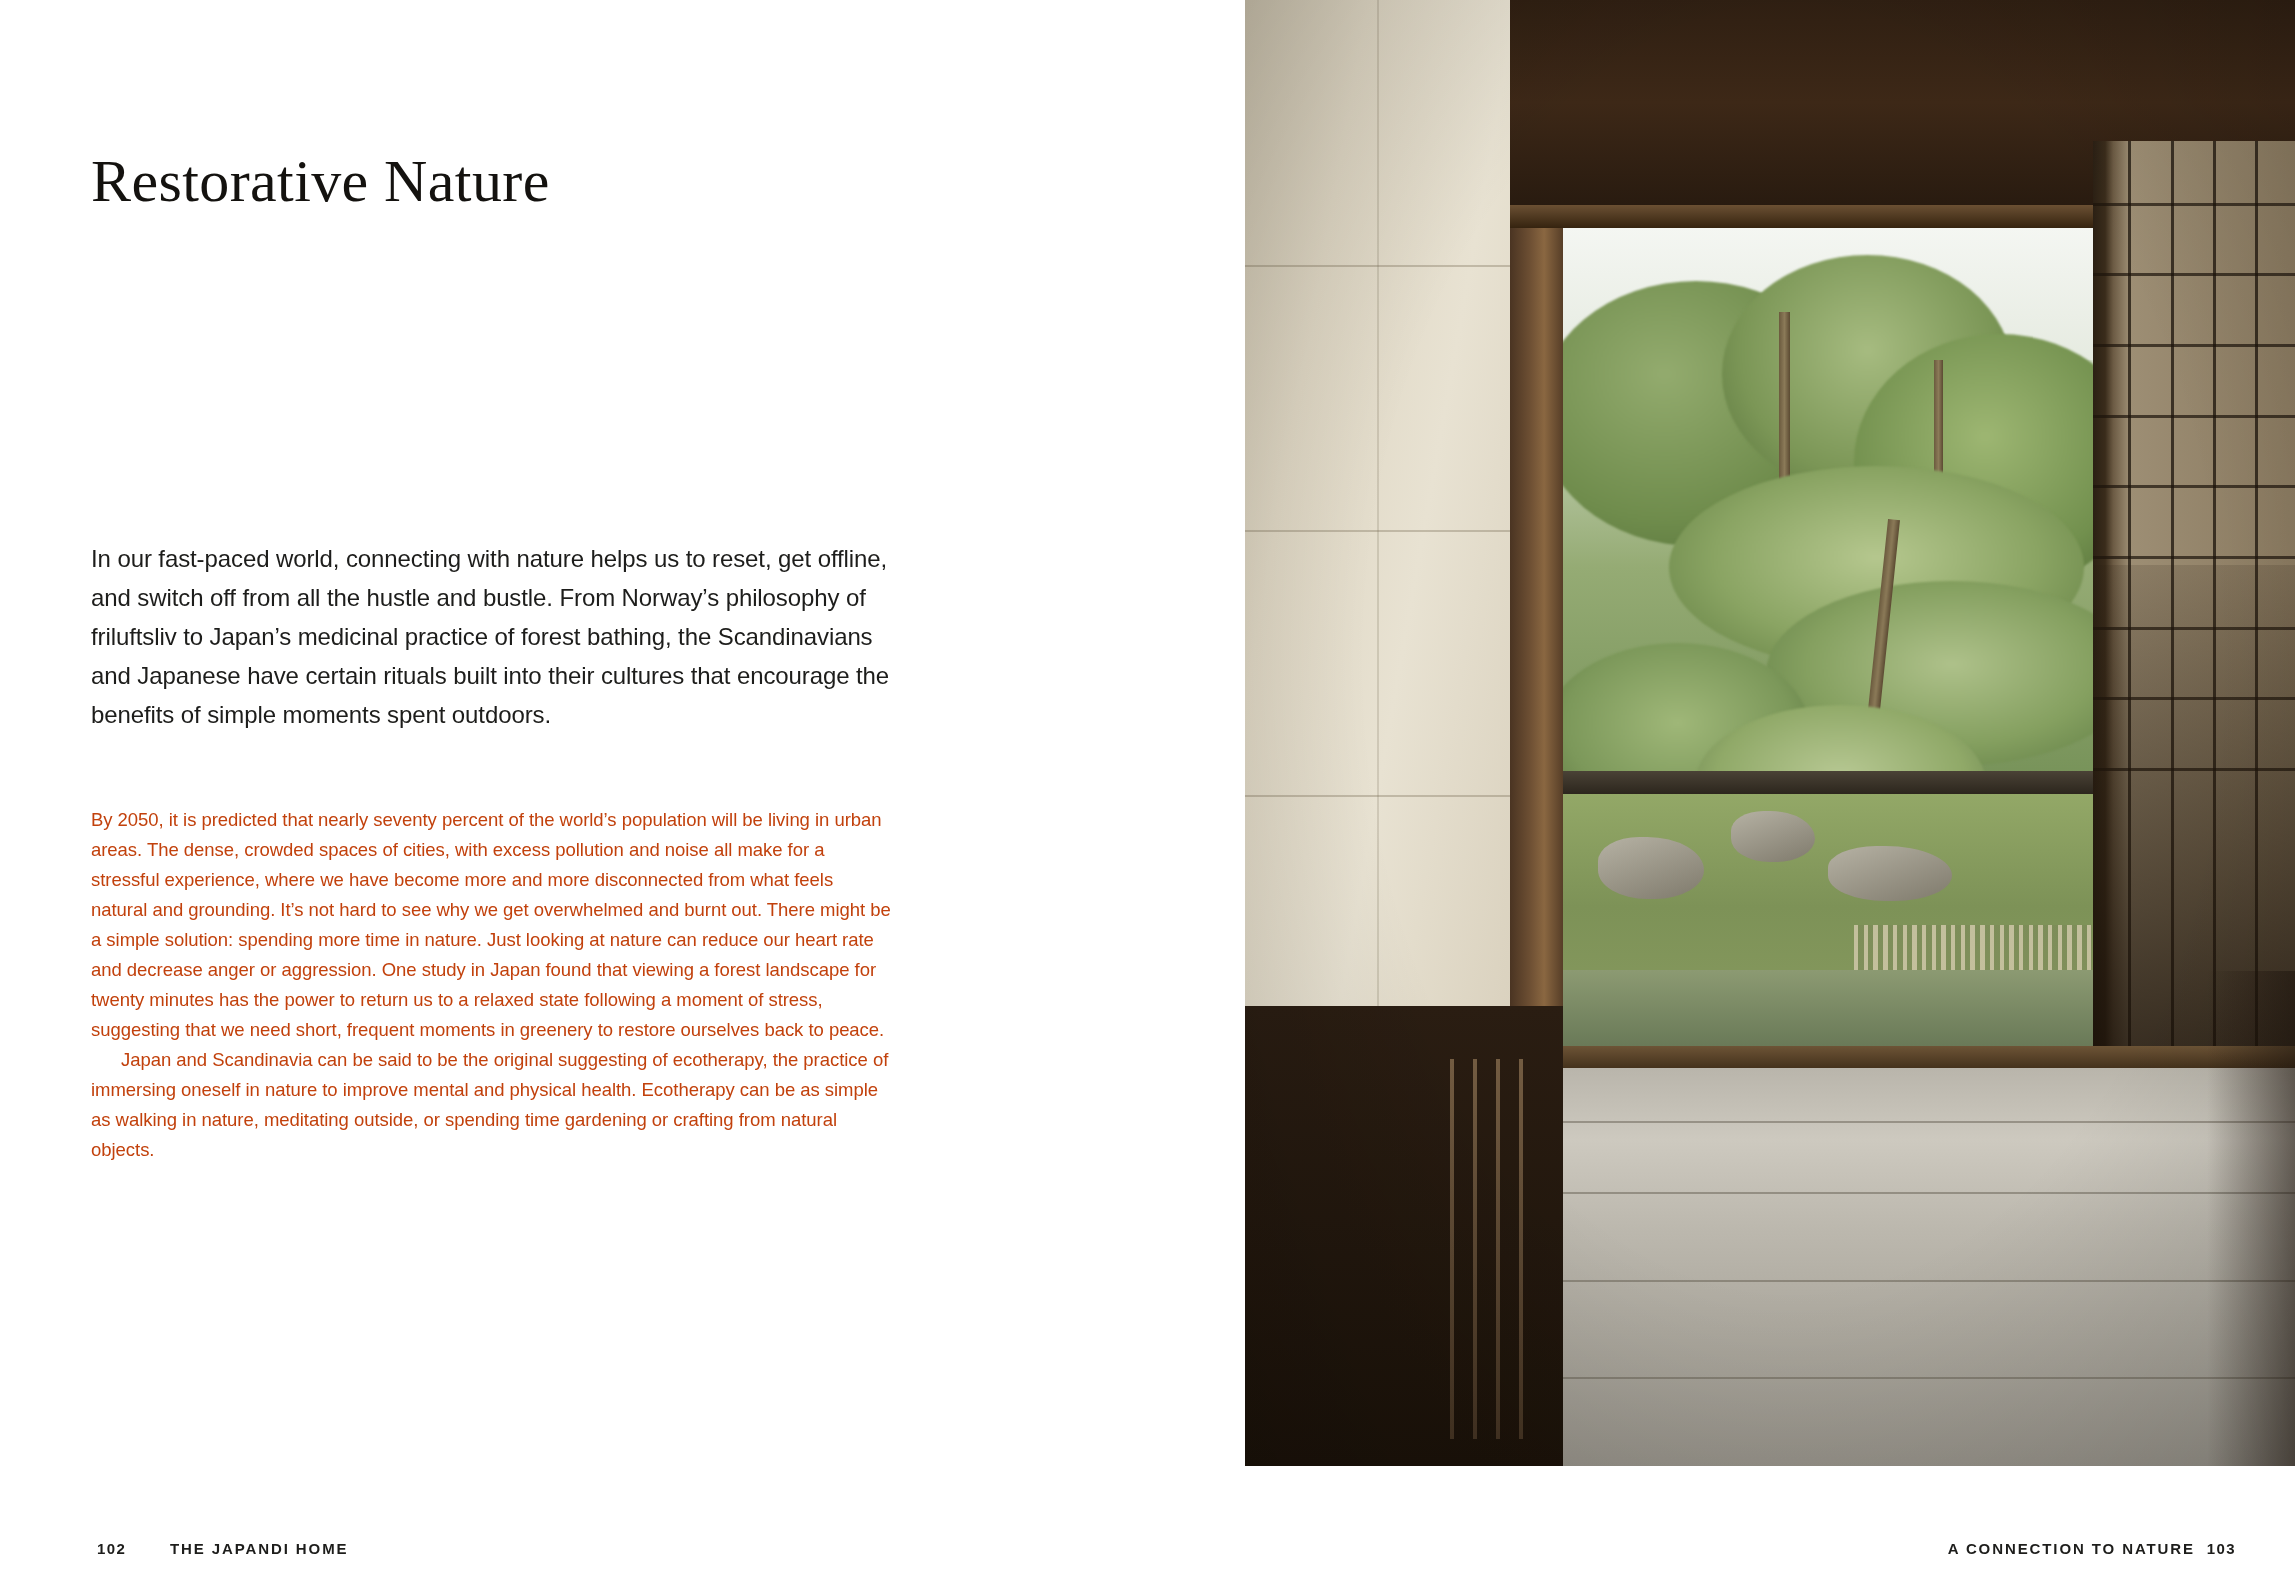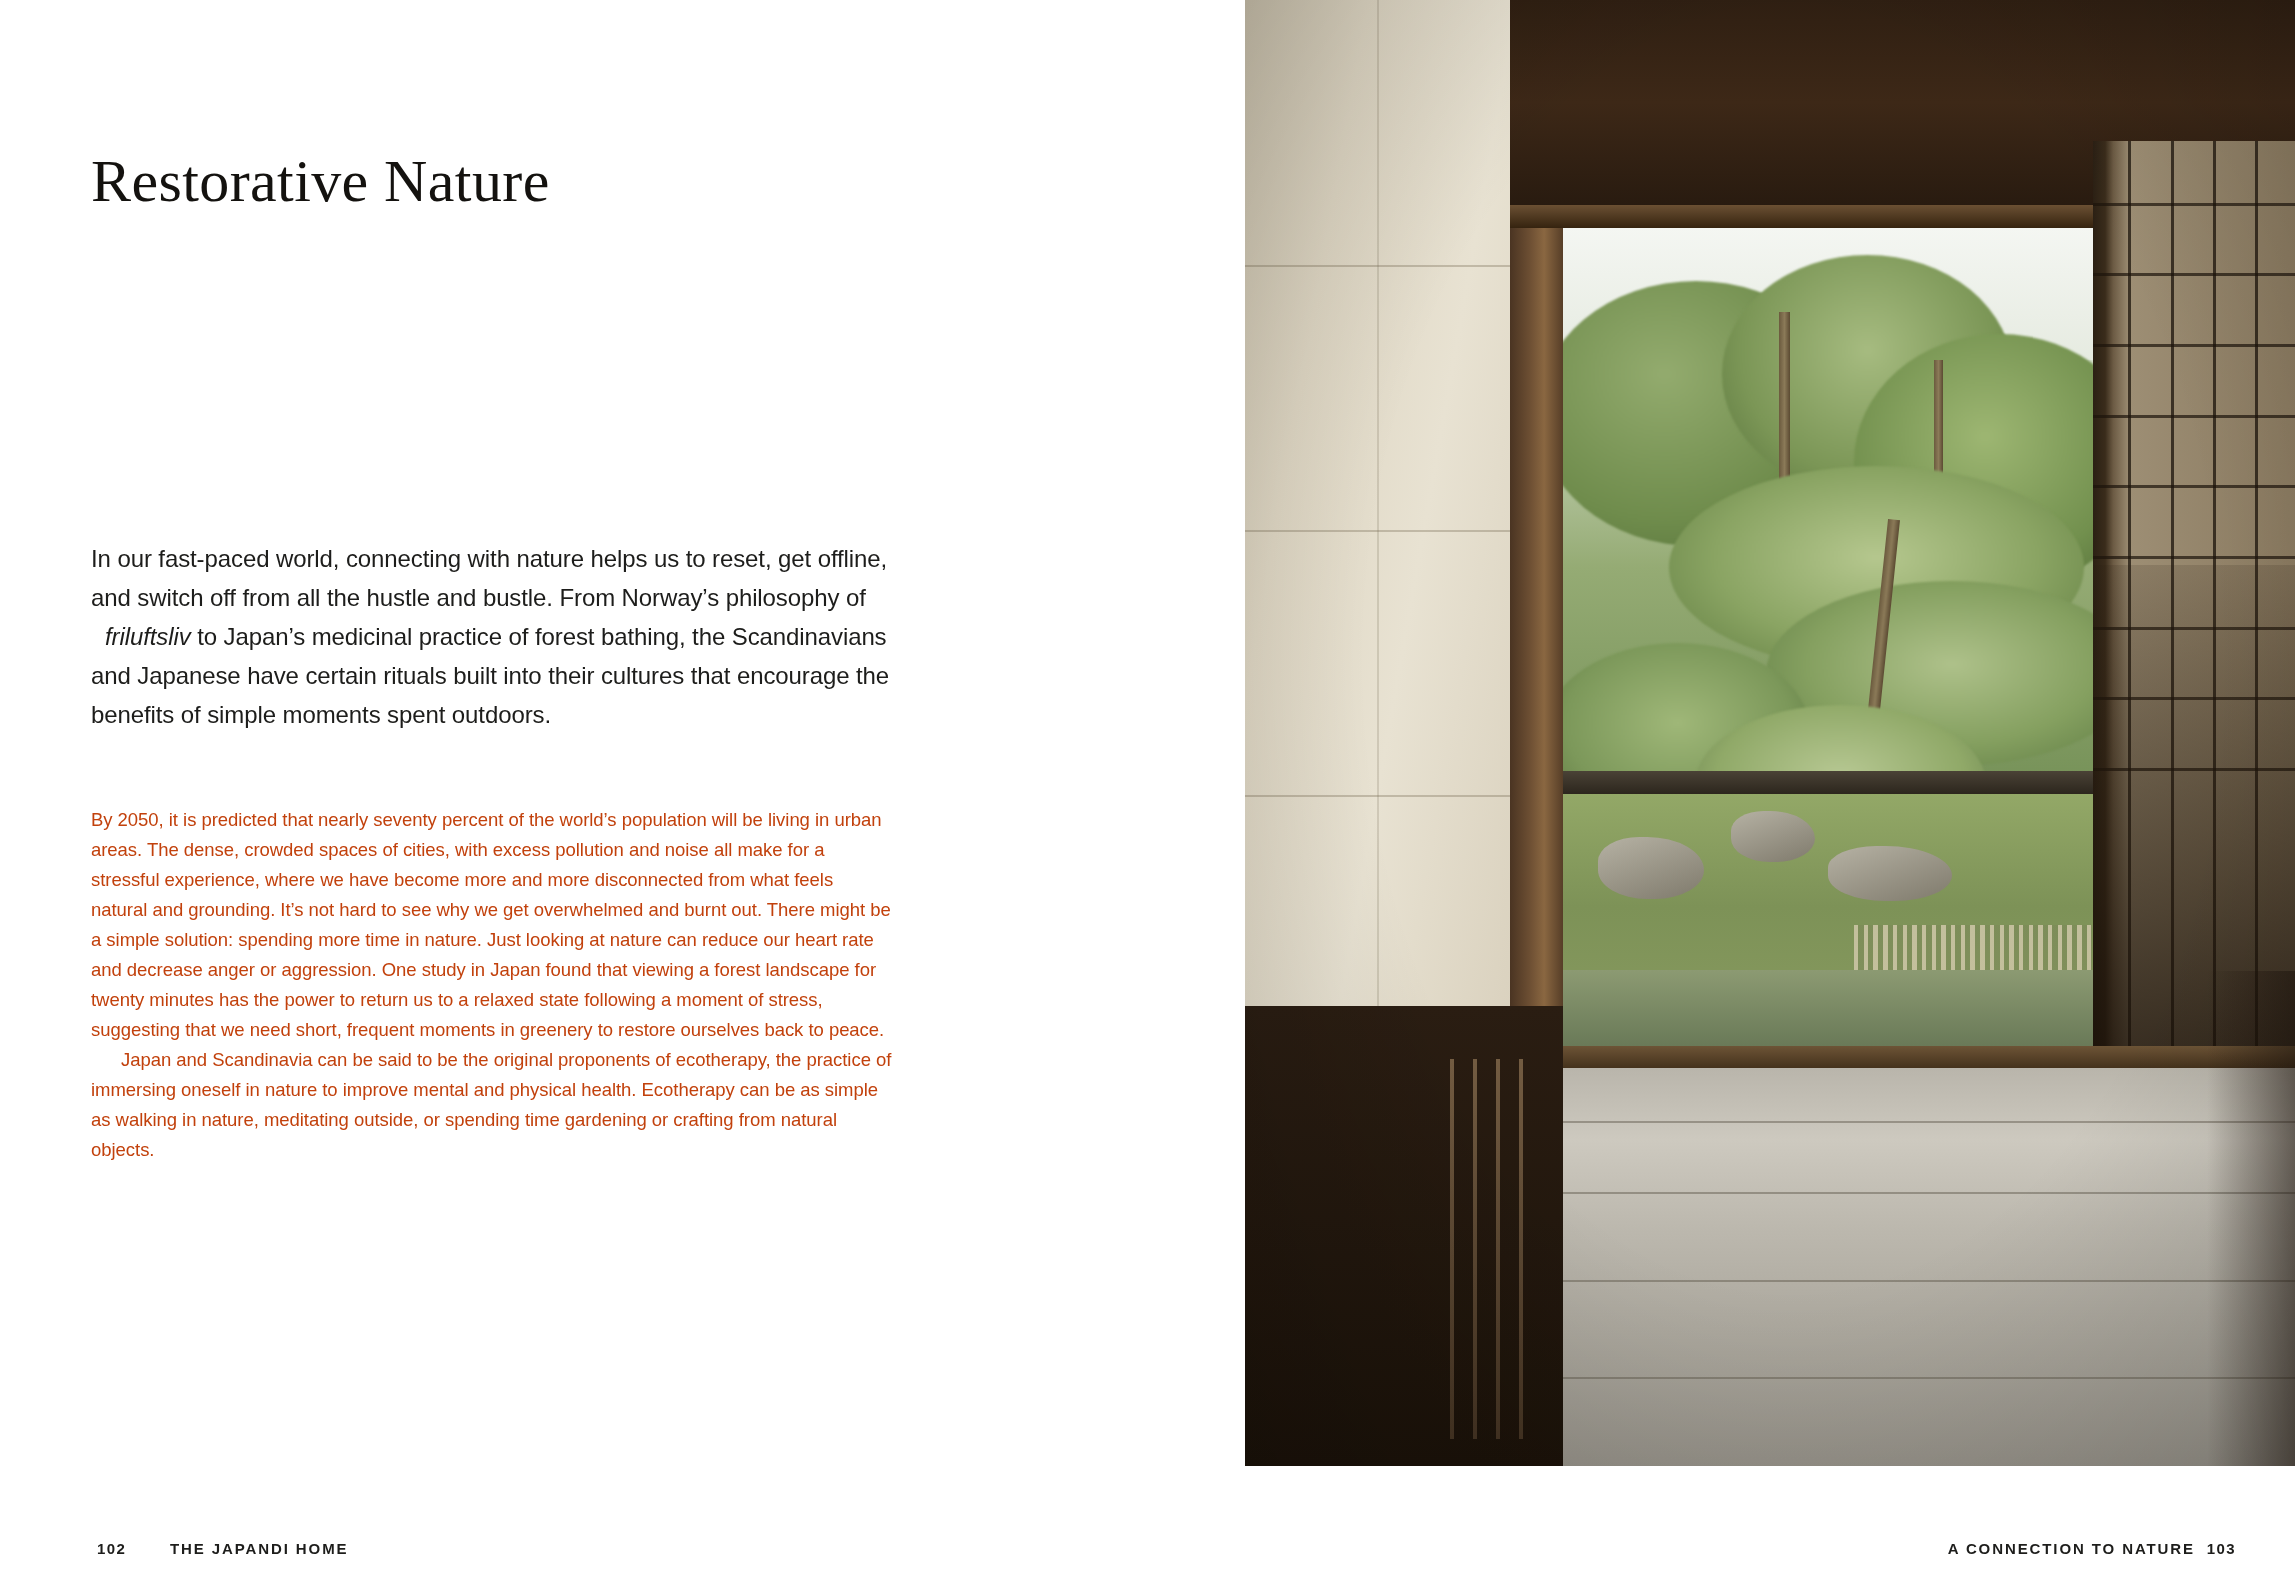--- a/index.html
+++ b/index.html
@@ -51,22 +51,20 @@
     left: 91px;
     top: 539px;
     width: 812px;
     font-size: 24px;
     line-height: 39px;
     color: #1d1d1b;
     font-weight: 400;
     letter-spacing: -0.1px;
   }
   .intro-paragraph .ital {
-    font-style: italic;
-    margin-left: 14px;
   }
 
   .body-copy {
     position: absolute;
     left: 91px;
     top: 805px;
     width: 803px;
     font-size: 18.5px;
     line-height: 30px;
     color: #c2410c;
@@ -330,21 +328,21 @@
   <div class="page-left">
 
     <h1 class="chapter-title">Restorative Nature</h1>
 
     <div class="intro-paragraph">
       <span>In our fast-paced world, connecting with nature helps us to reset, get offline, and switch off from all the hustle and bustle. From Norway’s philosophy of </span><span class="ital">friluftsliv</span><span> to Japan’s medicinal practice of forest bathing, the Scandinavians and Japanese have certain rituals built into their cultures that encourage the benefits of simple moments spent outdoors.</span>
     </div>
 
     <div class="body-copy">
       <p>By 2050, it is predicted that nearly seventy percent of the world’s population will be living in urban areas. The dense, crowded spaces of cities, with excess pollution and noise all make for a stressful experience, where we have become more and more disconnected from what feels natural and grounding. It’s not hard to see why we get overwhelmed and burnt out. There might be a simple solution: spending more time in nature. Just looking at nature can reduce our heart rate and decrease anger or aggression. One study in Japan found that viewing a forest landscape for twenty minutes has the power to return us to a relaxed state following a moment of stress, suggesting that we need short, frequent moments in greenery to restore ourselves back to peace.</p>
-      <p>Japan and Scandinavia can be said to be the original proponents of ecotherapy, the practice of immersing oneself in nature to improve mental and physical health. Ecotherapy can be as simple as walking in nature, meditating outside, or spending time gardening or crafting from natural objects.</p>
+      <p>Japan and Scandinavia can be said to be the original suggesting of ecotherapy, the practice of immersing oneself in nature to improve mental and physical health. Ecotherapy can be as simple as walking in nature, meditating outside, or spending time gardening or crafting from natural objects.</p>
     </div>
   </div>
 
   <div class="page-right">
     <div class="photo">
 
       <div class="ph-wall-left">
         <div class="seam" style="top:265px"></div>
         <div class="seam" style="top:530px"></div>
         <div class="seam" style="top:795px"></div>

